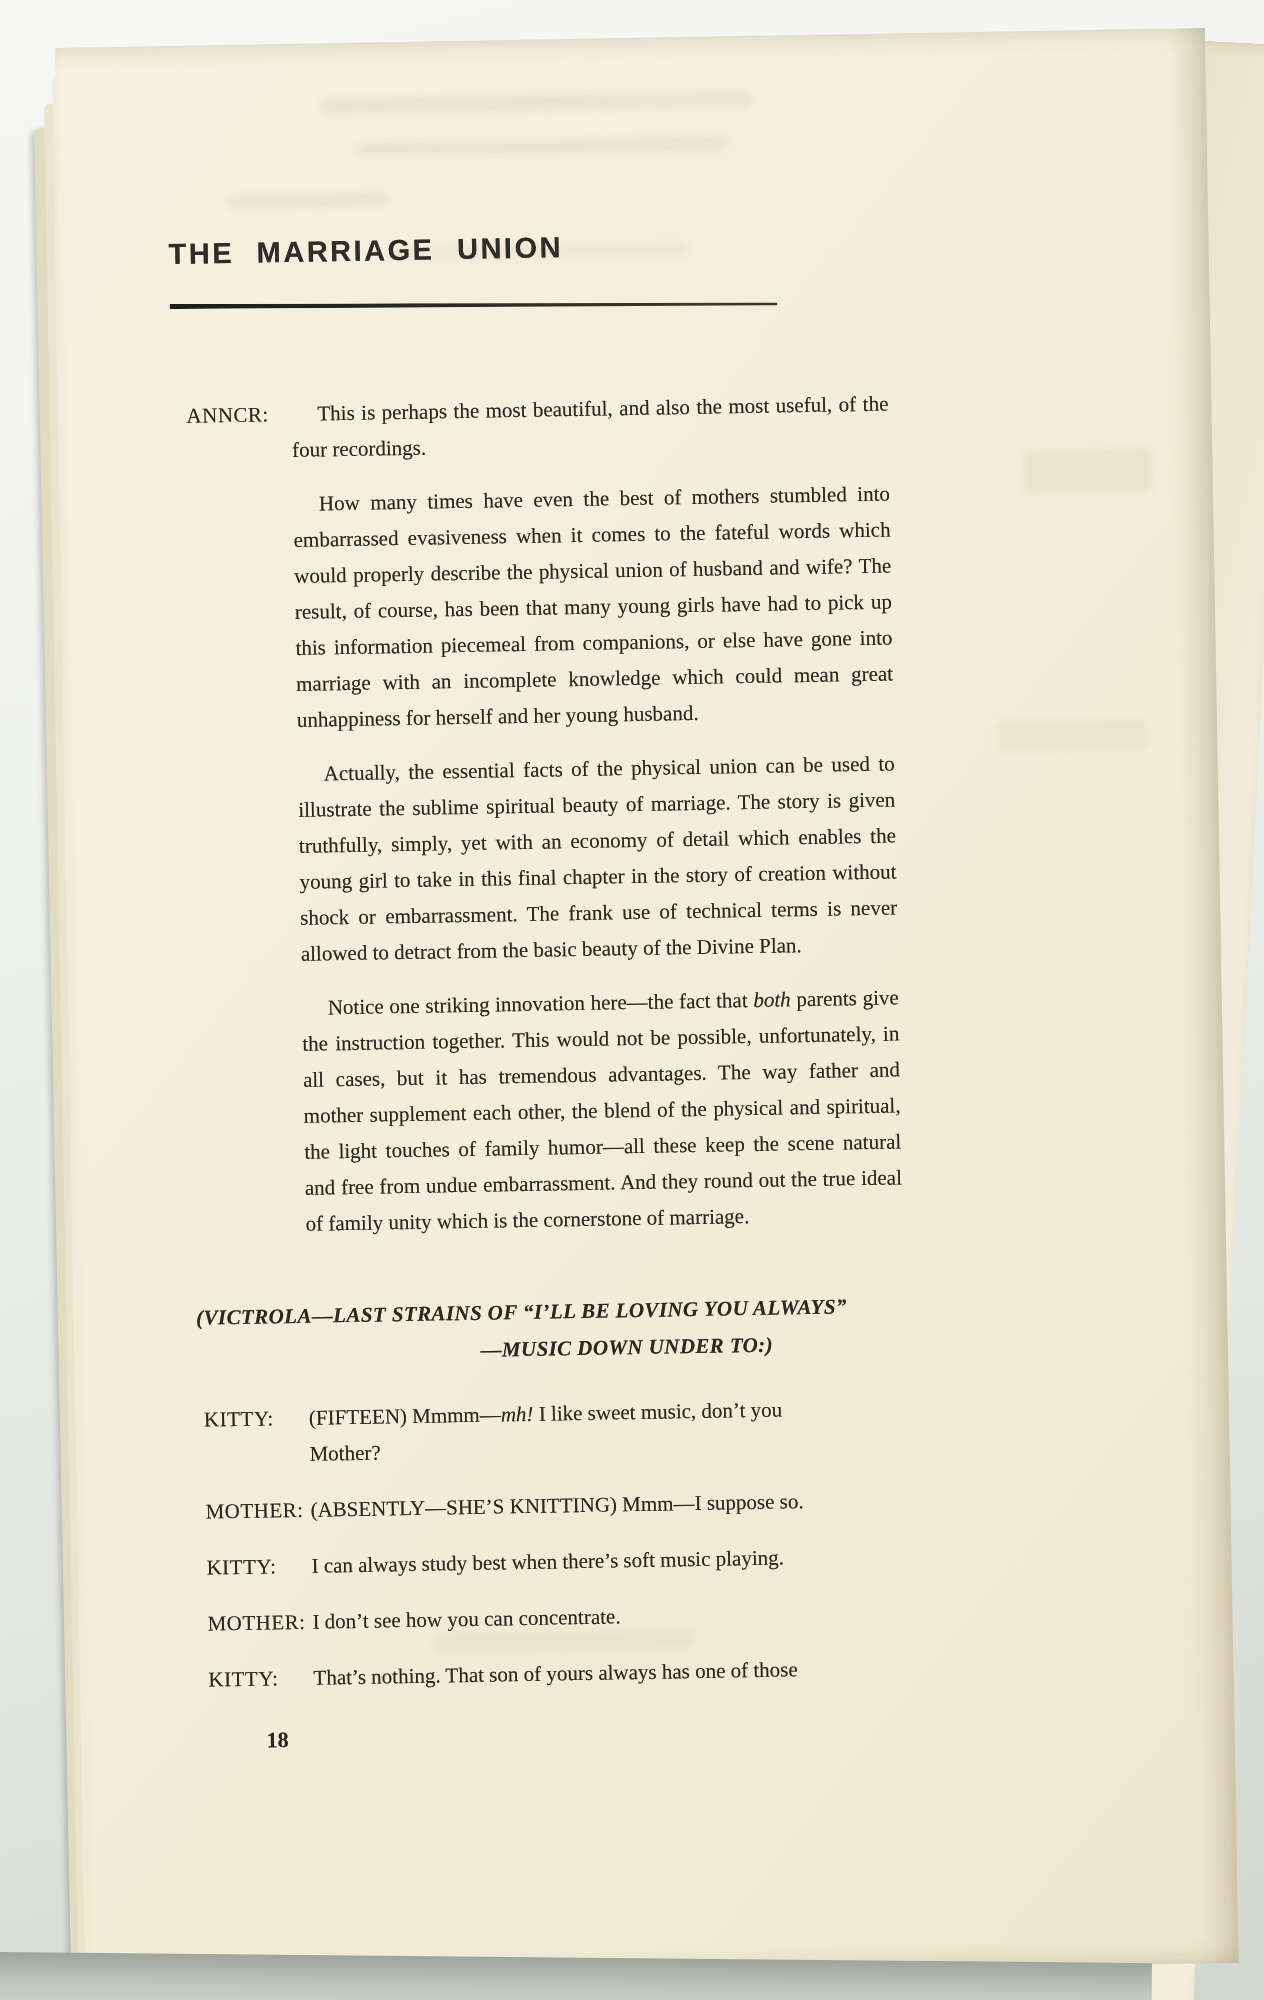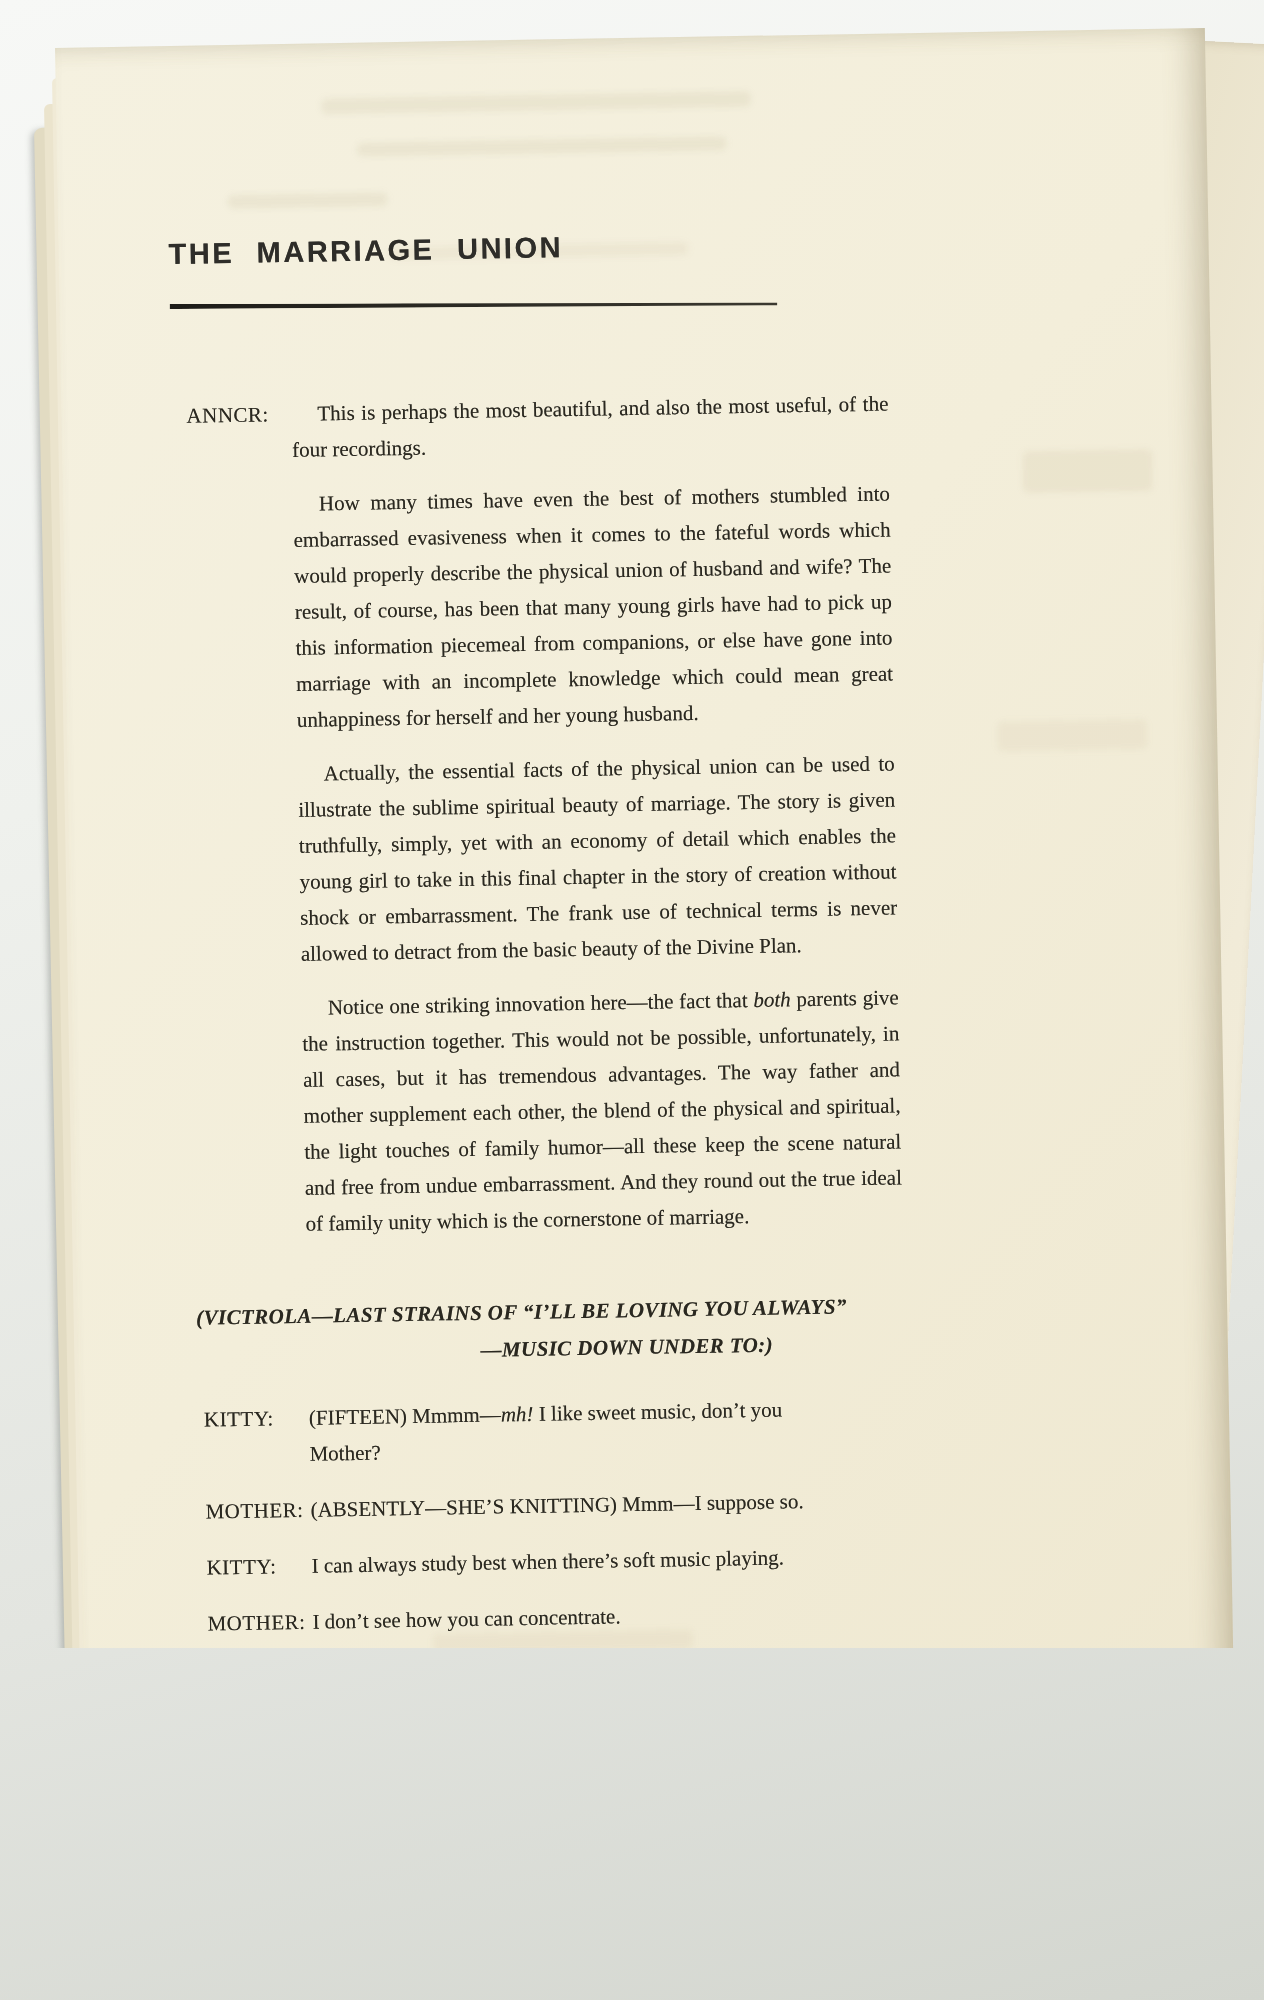--- a/index.html
+++ b/index.html
@@ -1,21 +1,21 @@
 <!DOCTYPE html>
 <html><head>
 <meta charset="utf-8">
 <style>
   html, body { margin:0; padding:0; }
   body {
     width:1264px; height:2000px; overflow:hidden;
     background: linear-gradient(165deg, #f7f8f6 0%, #eff1ed 35%, #e3e5e0 70%, #d3d6cf 100%);
     font-family: "Liberation Serif", serif;
   }
-  .scene { position:relative; width:1264px; height:1648px; overflow:hidden; }
+  .scene { position:relative; width:1264px; height:2000px; overflow:hidden; }
 
   
   .edge { position:absolute; transform-origin:0 0; }
   .edge-a { left:34px; top:128px; width:34px; height:1856px; background:#e2dbc2;
             transform:rotate(-1.15deg); border-radius:8px 0 0 22px;
             box-shadow:-3px 2px 6px rgba(90,95,88,.35); }
   .edge-b { left:44px; top:104px; width:34px; height:1876px; background:#ebe4cd;
             transform:rotate(-1.05deg); border-radius:6px 0 0 18px; }
   .edge-c { left:52px; top:78px;  width:40px; height:1896px; background:#f0ead6;
             transform:rotate(-1deg);  border-radius:5px 0 0 14px; }

